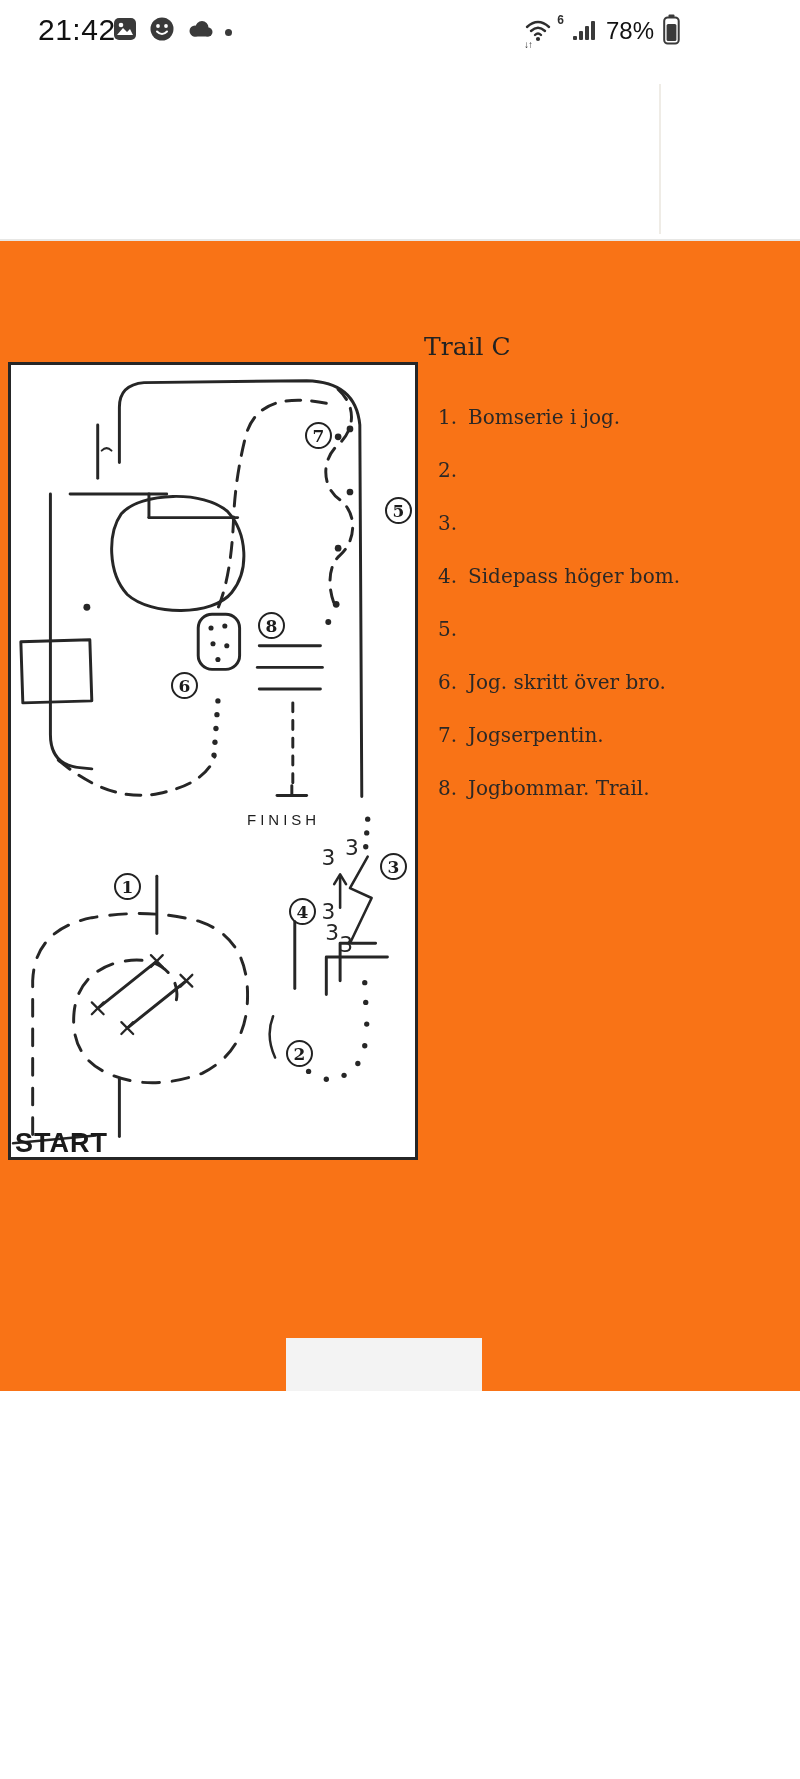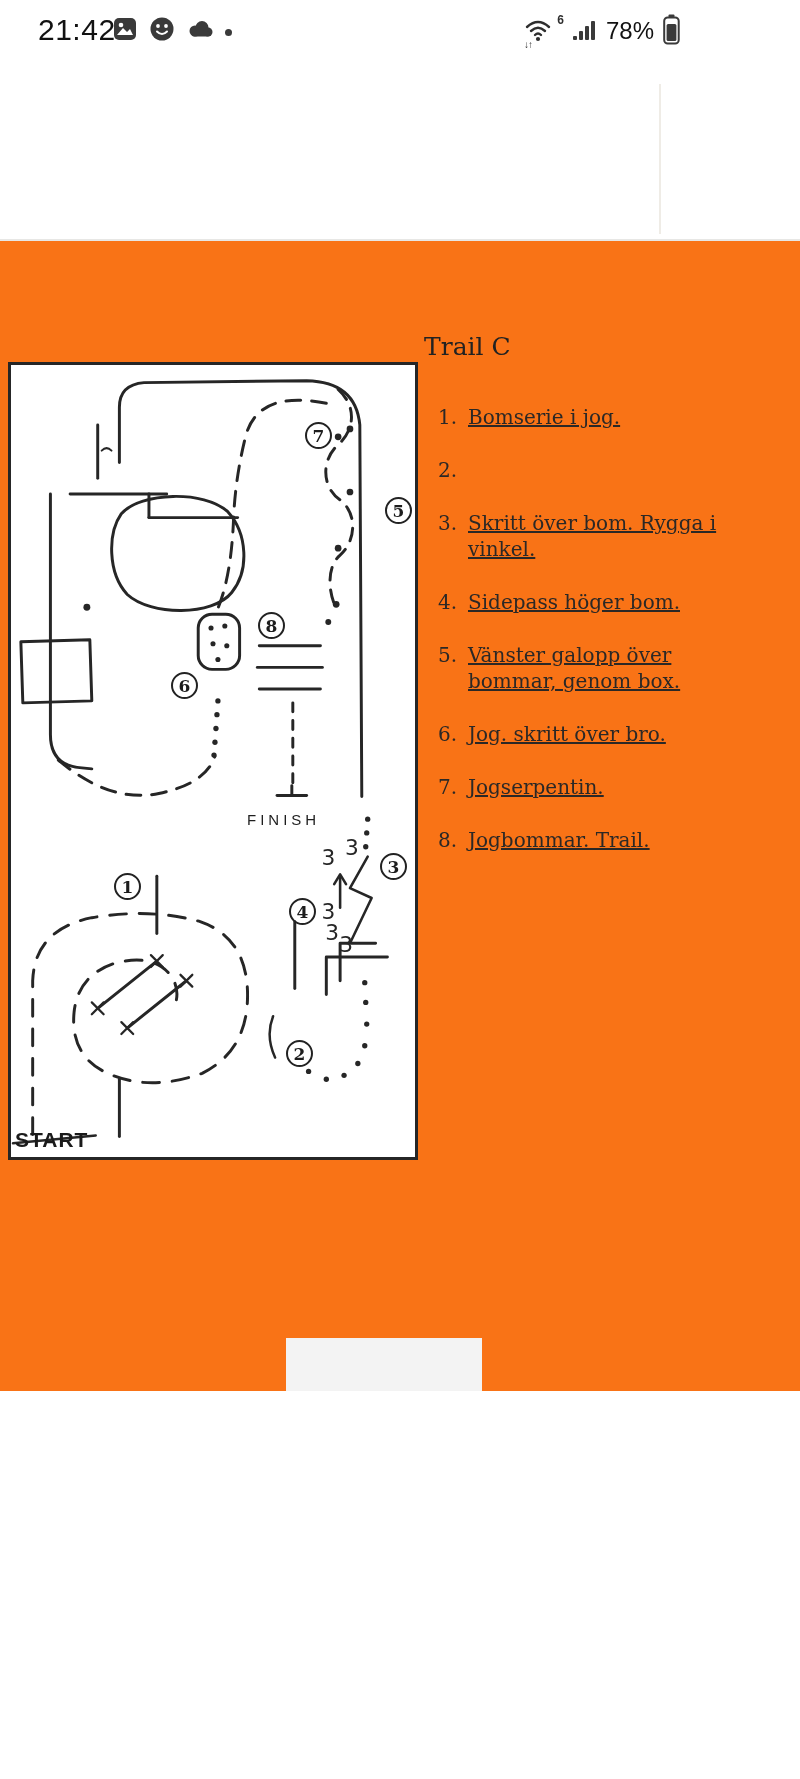--- a/index.html
+++ b/index.html
@@ -28,28 +28,28 @@
   .doc-title{position:absolute;left:424px;top:91px;font-family:"DejaVu Serif",serif;
              font-size:25px;color:#222;}
   .map-box{position:absolute;left:8px;top:121px;width:410px;height:798px;
            border:3px solid #262626;box-sizing:border-box;background:#fff;}
   .map-box svg{position:absolute;left:0;top:0;width:100%;height:100%;}
   .station{position:absolute;width:27px;height:27px;box-sizing:border-box;border:2.5px solid #222;
            border-radius:50%;display:flex;align-items:center;justify-content:center;
            font-family:"DejaVu Serif",serif;font-size:17px;font-weight:600;color:#1d1d1d;}
   .finish-label{position:absolute;left:236px;top:446px;font-size:15px;font-weight:400;
                 letter-spacing:4px;color:#1e1e1e;}
-  .start-label{position:absolute;left:4px;top:763px;font-size:21px;font-weight:700;
+  .start-label{position:absolute;left:4px;top:763px;font-size:27px;font-weight:700;
                letter-spacing:1px;color:#1a1a1a;text-align:right;}
 
   .list{position:absolute;left:438px;top:163px;width:352px;}
   .list-item{display:flex;margin-bottom:27px;font-family:"DejaVu Serif",serif;
              font-size:20px;line-height:26px;color:#2b2826;}
   .list-item .num{flex:0 0 30px;}
-  .list-item .txt{white-space:pre-line;text-decoration:underline;}
+  .list-item .txt{white-space:pre-line;}
 
   
   .nav-bar{position:absolute;left:0;top:1445px;width:800px;height:334px;background:#f7f8f8;
            border-top:1px solid #ececec;}
 </style>
 </head>
 <body>
 
 <div id="screen">
 
@@ -260,31 +260,27 @@
     <div class="list">
       <div class="list-item">
         <span class="num">1.</span>
         <span class="txt">Bomserie i jog.</span>
       </div>
       <div class="list-item">
         <span class="num">2.</span>
       </div>
       <div class="list-item">
         <span class="num">3.</span>
-        <span class="txt">Skritt över bom. Rygga i
-vinkel.</span>
       </div>
       <div class="list-item">
         <span class="num">4.</span>
         <span class="txt">Sidepass höger bom.</span>
       </div>
       <div class="list-item">
         <span class="num">5.</span>
-        <span class="txt">Vänster galopp över
-bommar, genom box.</span>
       </div>
       <div class="list-item">
         <span class="num">6.</span>
         <span class="txt">Jog. skritt över bro.</span>
       </div>
       <div class="list-item">
         <span class="num">7.</span>
         <span class="txt">Jogserpentin.</span>
       </div>
       <div class="list-item">

